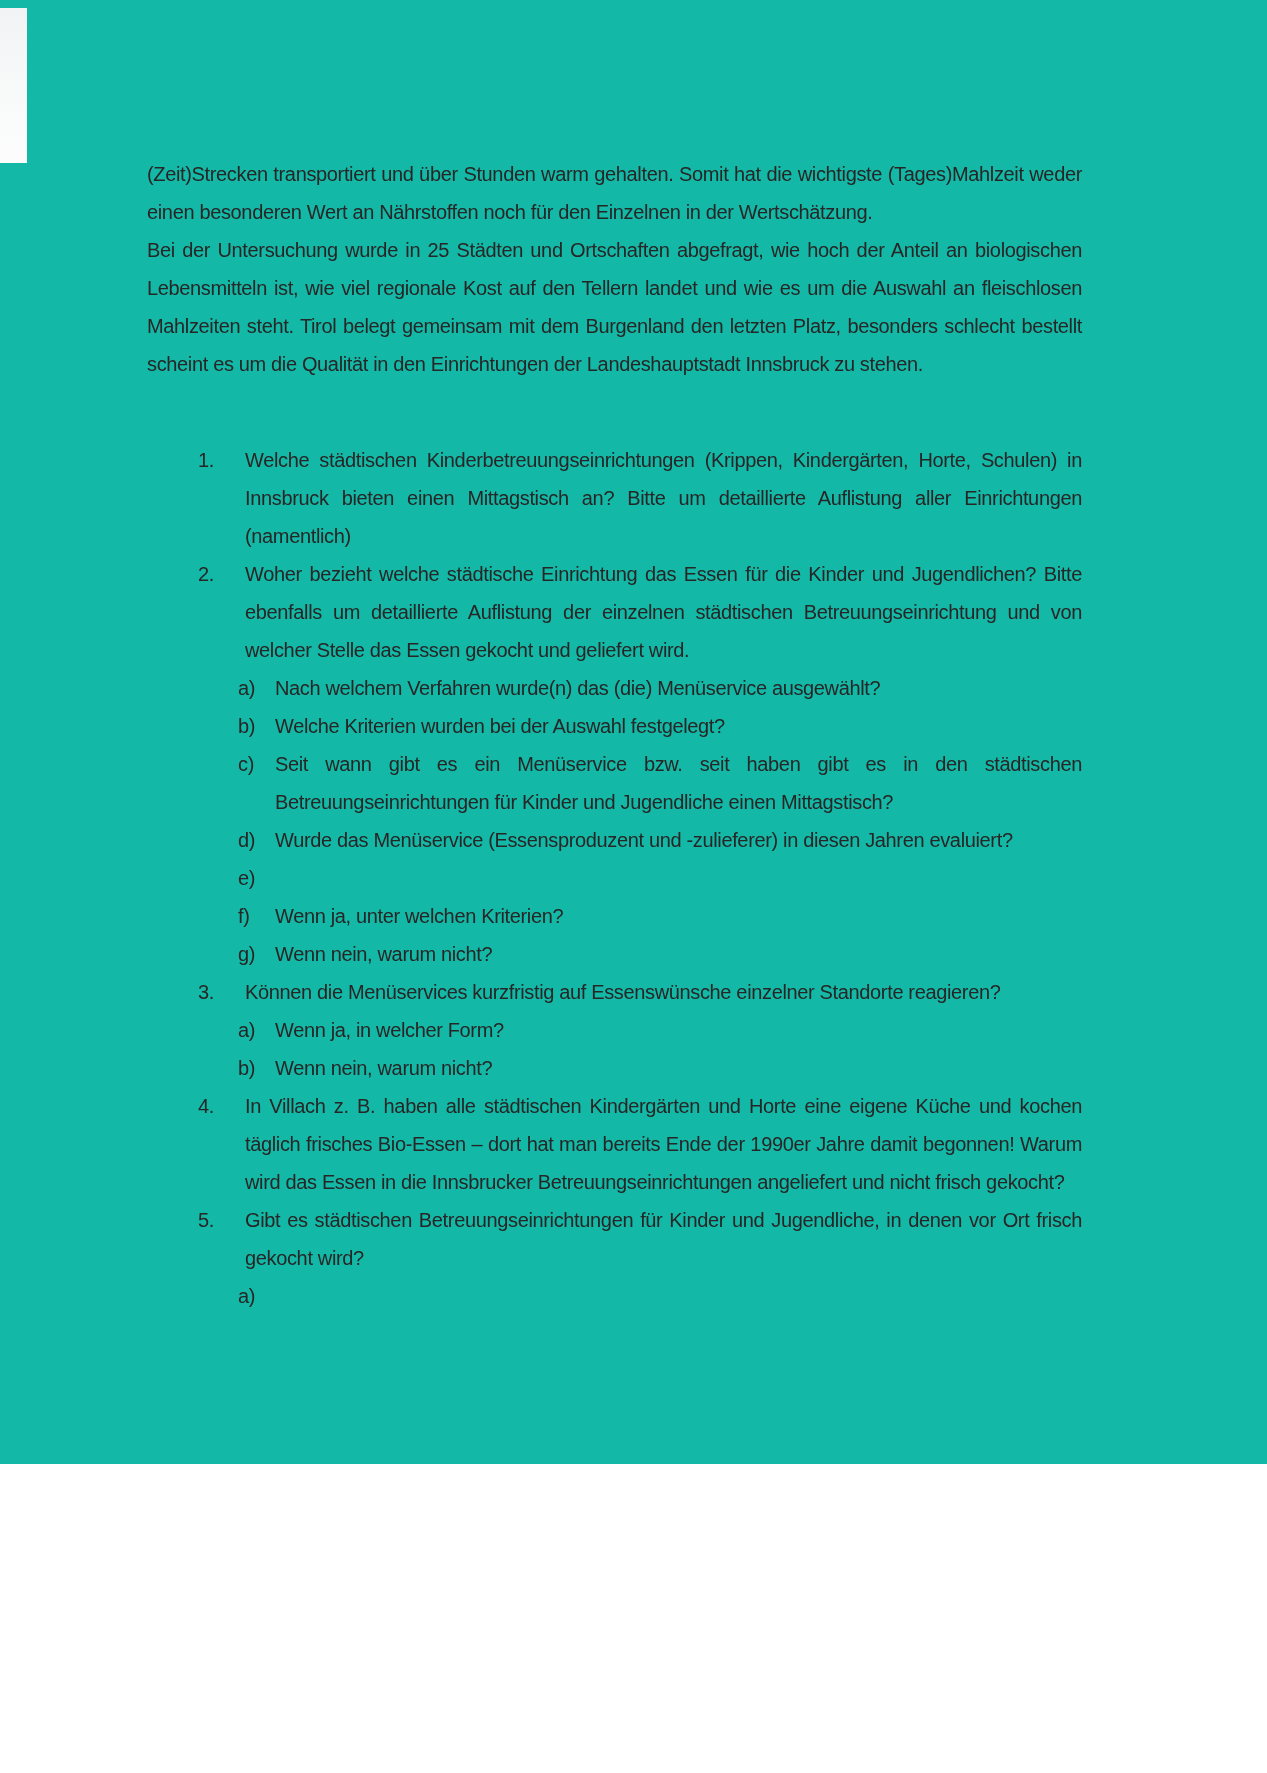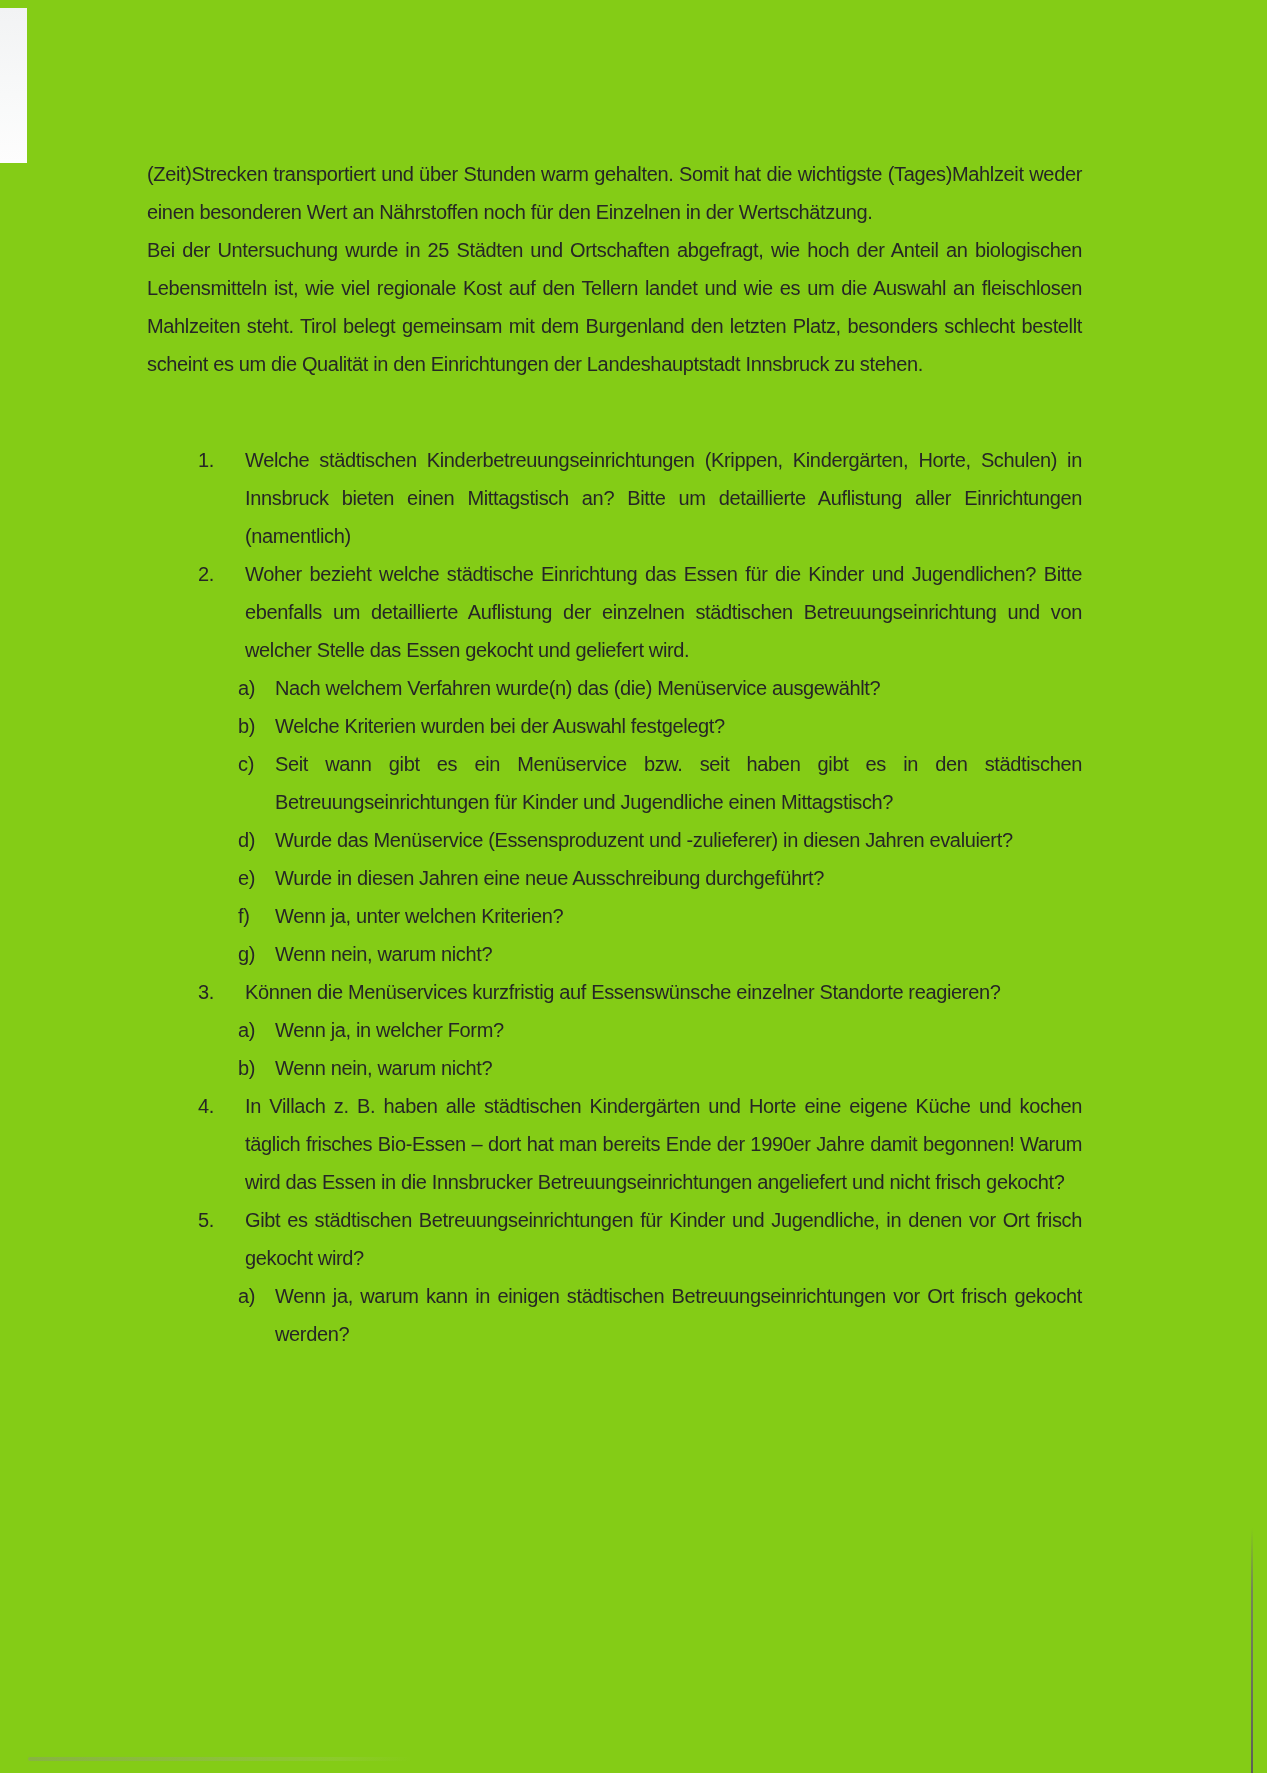--- a/index.html
+++ b/index.html
@@ -3,22 +3,22 @@
 <meta charset="utf-8">
 <style>
   html, body {
     margin: 0;
     padding: 0;
     background: #ffffff;
   }
   .page {
     position: relative;
     width: 1267px;
-    height: 1773px;
-    background: #84cc16;
+    height: 1464px;
+    background: #14b8a6;
     font-family: "Liberation Sans", sans-serif;
     color: #262626;
     overflow: hidden;
   }
   .content {
     position: absolute;
     left: 147px;
     top: 155px;
     width: 935px;
     font-size: 20px;
@@ -136,21 +136,20 @@
       <div class="sub-row">
         <span class="sub-label">c)</span>
         <div class="sub-text">Seit wann gibt es ein Menüservice bzw. seit haben gibt es in den städtischen Betreuungseinrichtungen für Kinder und Jugendliche einen Mittagstisch?</div>
       </div>
       <div class="sub-row">
         <span class="sub-label">d)</span>
         <div class="sub-text">Wurde das Menüservice (Essensproduzent und -zulieferer) in diesen Jahren evaluiert?</div>
       </div>
       <div class="sub-row">
         <span class="sub-label">e)</span>
-        <div class="sub-text">Wurde in diesen Jahren eine neue Ausschreibung durchgeführt?</div>
       </div>
       <div class="sub-row">
         <span class="sub-label">f)</span>
         <div class="sub-text">Wenn ja, unter welchen Kriterien?</div>
       </div>
       <div class="sub-row">
         <span class="sub-label">g)</span>
         <div class="sub-text">Wenn nein, warum nicht?</div>
       </div>
 
@@ -171,21 +170,20 @@
         <span class="q-num">4.</span>
         <div class="q-text">In Villach z. B. haben alle städtischen Kindergärten und Horte eine eigene Küche und kochen täglich frisches Bio-Essen – dort hat man bereits Ende der 1990er Jahre damit begonnen! Warum wird das Essen in die Innsbrucker Betreuungseinrichtungen angeliefert und nicht frisch gekocht?</div>
       </div>
 
       <div class="q-row">
         <span class="q-num">5.</span>
         <div class="q-text">Gibt es städtischen Betreuungseinrichtungen für Kinder und Jugendliche, in denen vor Ort frisch gekocht wird?</div>
       </div>
       <div class="sub-row">
         <span class="sub-label">a)</span>
-        <div class="sub-text">Wenn ja, warum kann in einigen städtischen Betreuungseinrichtungen vor Ort frisch gekocht werden?</div>
       </div>
 
     </div>
   </div>
 
   <div class="scan-vline"></div>
   <div class="scan-smudge"></div>
 
 </div>
 

